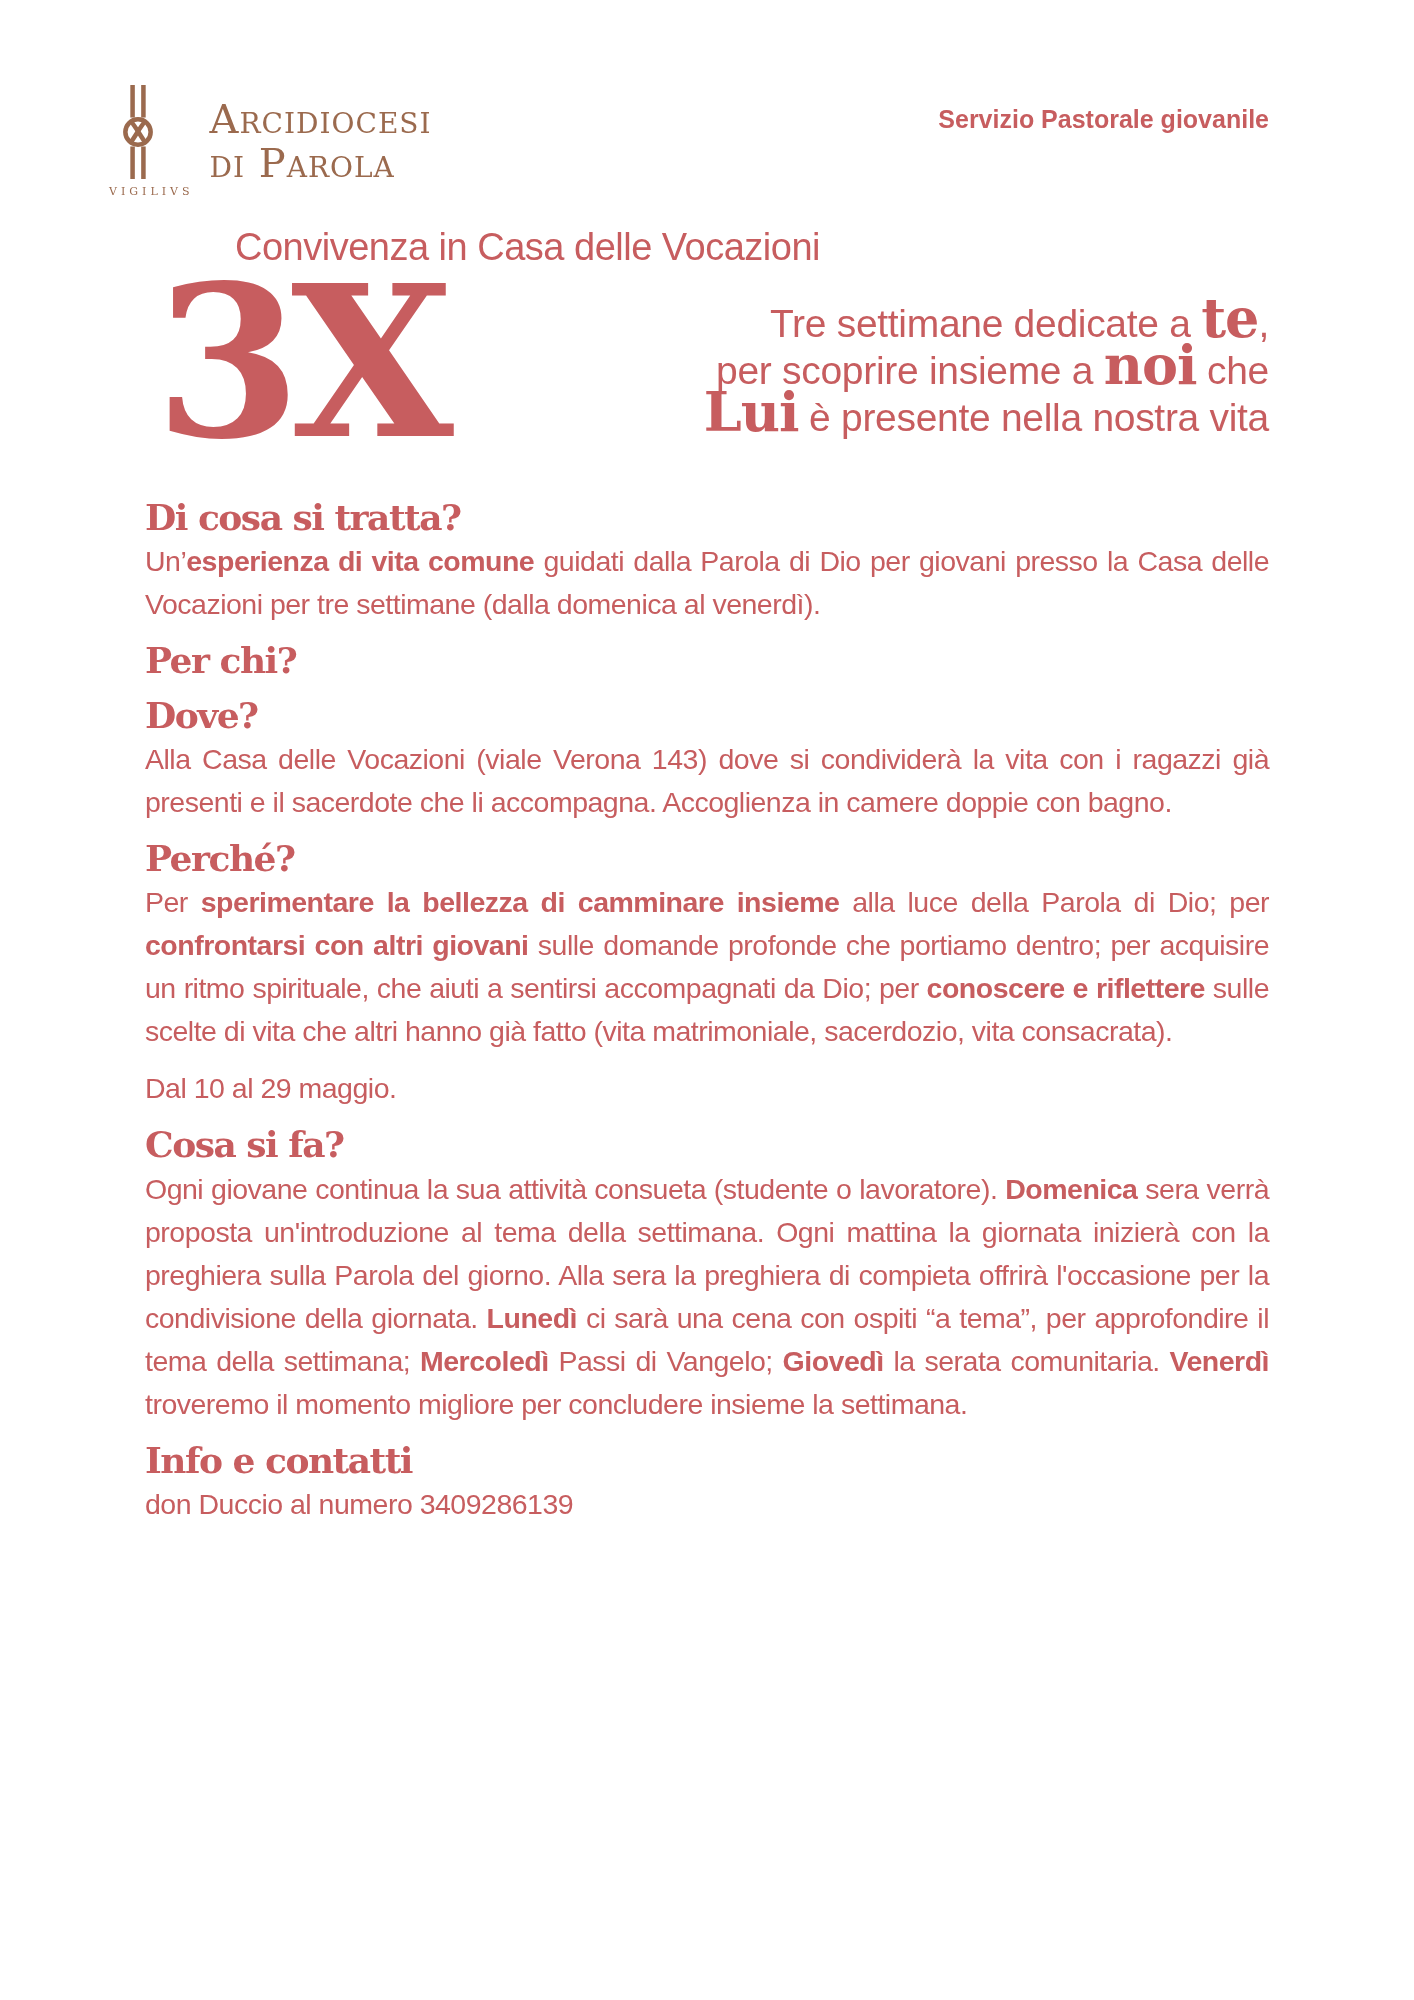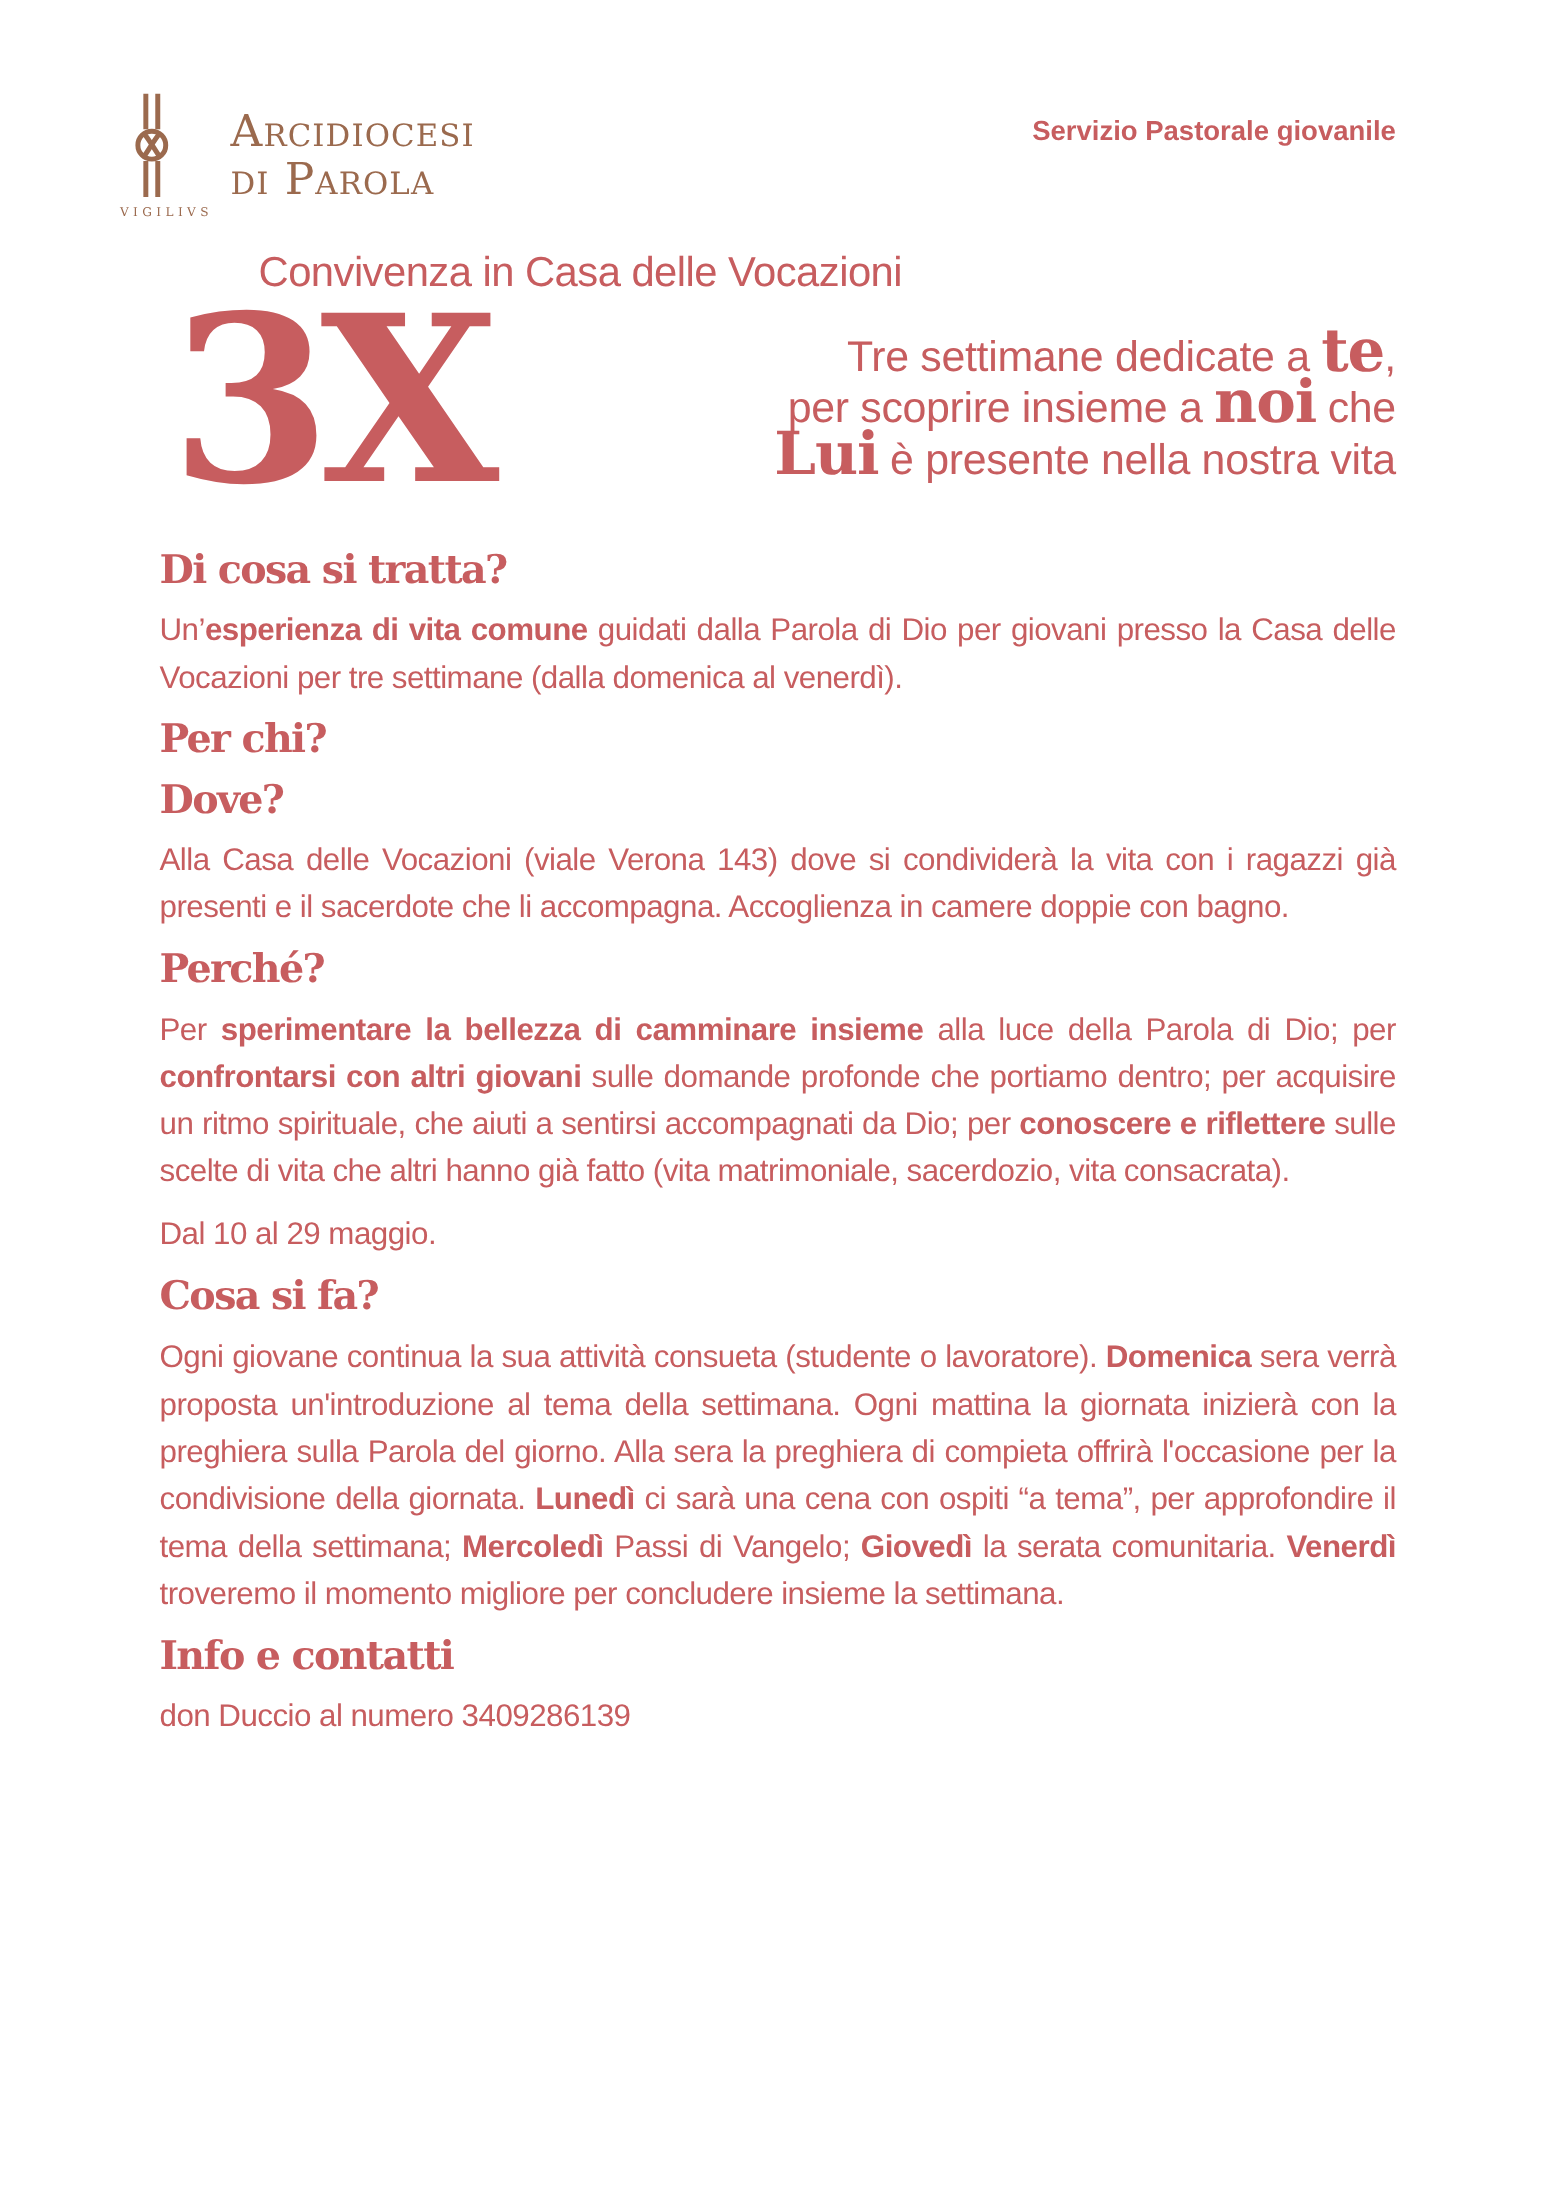--- a/index.html
+++ b/index.html
@@ -39,21 +39,21 @@
 
   
   .sections { margin-top:50px; }
   .section { margin-top:14px; }
   .sec-heading {
     font-family:"DejaVu Serif", serif; font-weight:bold;
     font-size:36px; letter-spacing:-1.5px; line-height:1.12;
   }
   .para {
     font-size:28.5px; line-height:43px; letter-spacing:-0.5px;
-    text-align:justify; margin-top:14px;
+    text-align:justify; margin-top:3px;
   }
   .para + .para { margin-top:24px; }
   .b { font-weight:bold; }
 </style>
 </head>
 <body>
 
 <div class="page">
 
   <div class="header">

